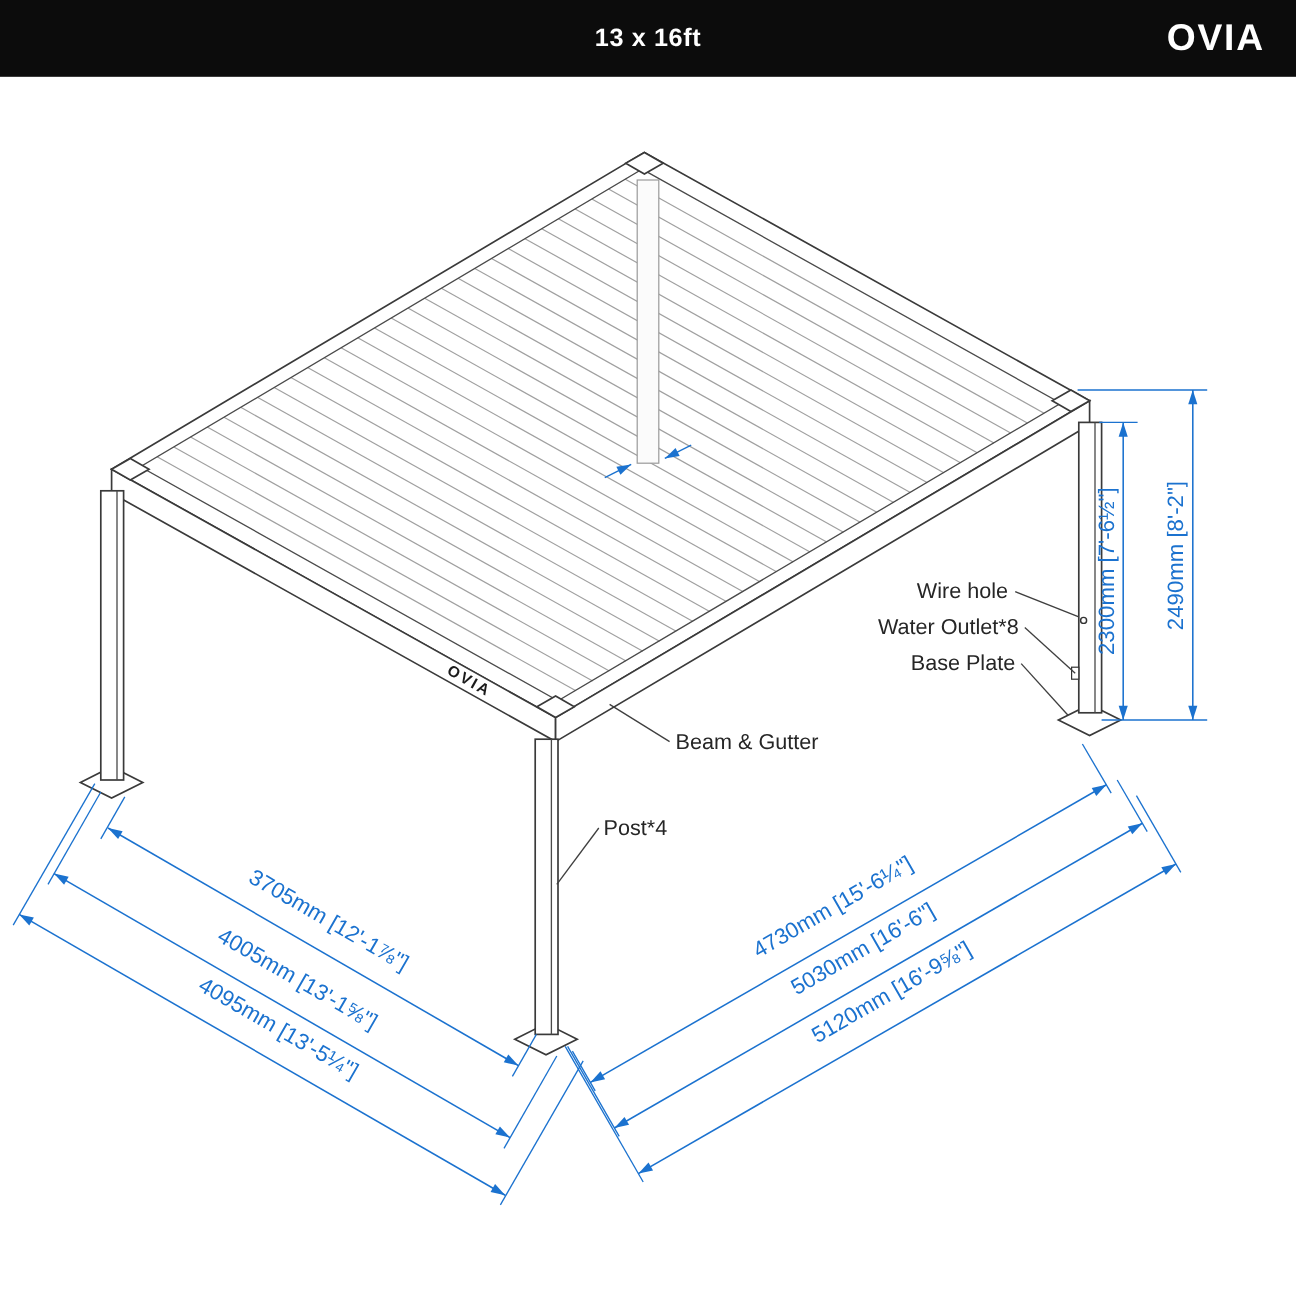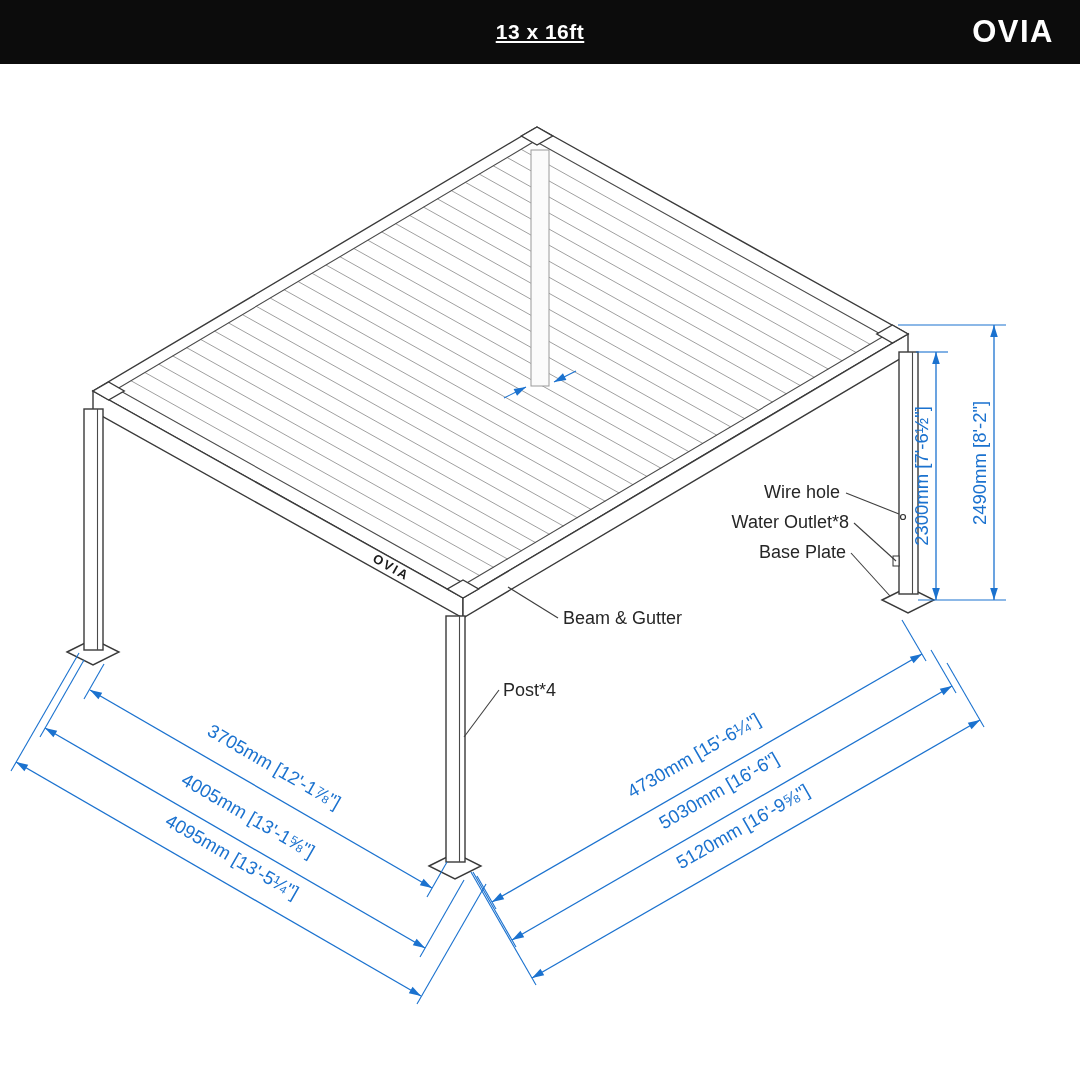--- a/index.html
+++ b/index.html
@@ -1,18 +1,18 @@
 <!DOCTYPE html>
 <html><head>
 <meta charset="utf-8">
 <style>
   html,body{margin:0;padding:0;background:#ffffff;}
   .page{width:1080px;height:1080px;position:relative;background:#fff;overflow:hidden;font-family:"Liberation Sans",sans-serif;}
   .topbar{height:64px;background:#0c0c0c;display:flex;align-items:center;justify-content:center;position:relative;}
-  .topbar .title{color:#fff;font-size:21px;font-weight:700;letter-spacing:.5px;text-decoration:underline;}
+  .topbar .title{color:#fff;font-size:21px;font-weight:700;letter-spacing:.5px;}
   .topbar .brand{position:absolute;right:26px;top:50%;transform:translateY(-50%);color:#fff;font-size:31px;font-weight:800;letter-spacing:1.5px;}
   svg{display:block;}
   svg text{font-family:"Liberation Sans",sans-serif;}
   .dim{fill:#1b72cf;font-size:18.5px;}
   .callout{fill:#262626;font-size:18px;}
   .brandbeam{fill:#1a1a1a;font-size:13px;font-weight:bold;letter-spacing:2px;}
   .dimline{stroke:#1b72cf;stroke-width:1.3;fill:none;}
   .extline{stroke:#1b72cf;stroke-width:1.1;fill:none;}
   .draw{stroke:#3a3a3a;stroke-width:1.4;fill:#ffffff;}
   .drawthin{stroke:#4a4a4a;stroke-width:1.1;fill:none;}

